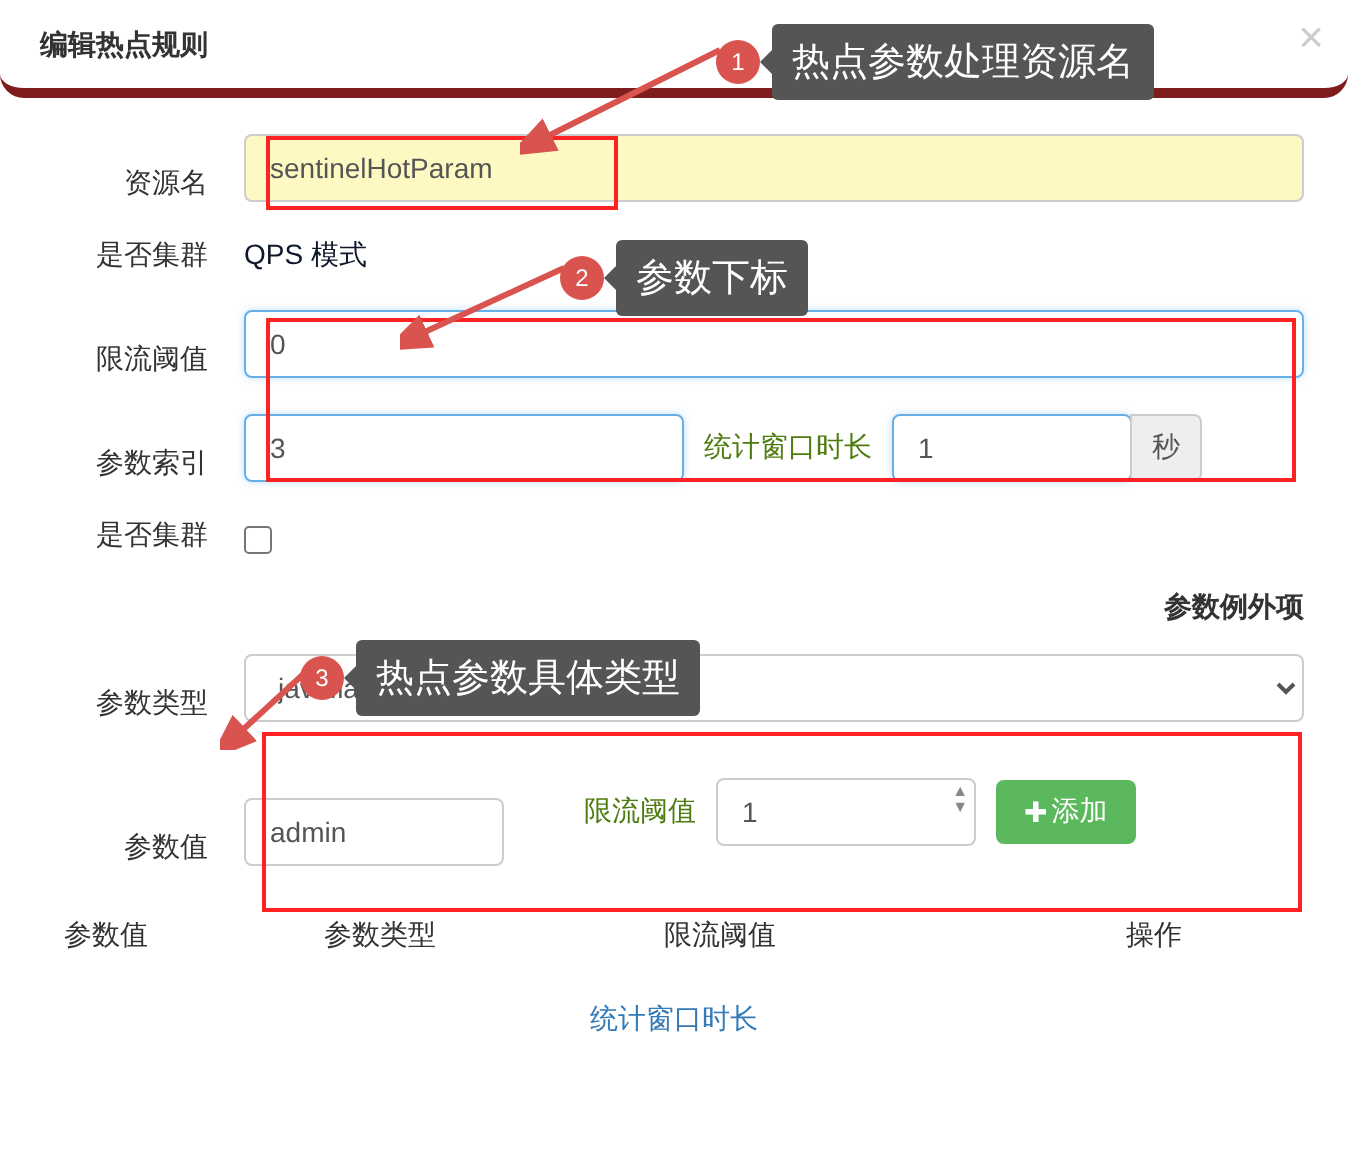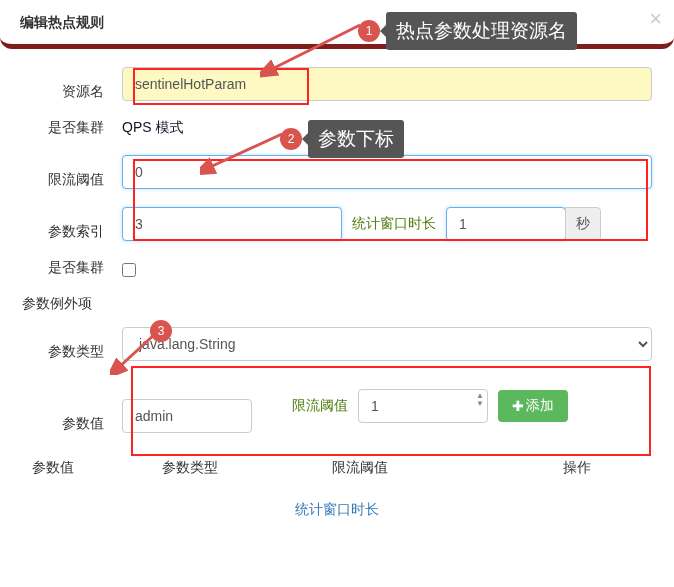--- a/index.html
+++ b/index.html
@@ -14,21 +14,21 @@
     input[type="text"], input[type="number"], select {
       height: 34px; padding: 6px 12px; border: 1px solid #ccc; border-radius: 4px;
       font-size: 14px; color: #555; background: #fff; width: 100%;
     }
     input[readonly] { background: #fef9c3; cursor: not-allowed; }
     .static-text { color: #0f172a; }
     .input-focus { border-color: #66afe9 !important; box-shadow: 0 0 4px rgba(102,175,233,0.4); }
     .inline-label { white-space: nowrap; color: #4d7c0f; }
     .suffix { color: #555; padding: 6px 10px; background: #eee; border: 1px solid #ccc; border-radius: 0 4px 4px 0; margin-left: -11px; height: 34px; display: flex; align-items: center; }
     .checkbox { width: 14px; height: 14px; }
-    .section-title { text-align: left; font-weight: normal; margin: 8px 0 14px; }
+    .section-title { text-align: right; font-weight: bold; margin: 8px 0 14px; }
     .btn-add { background: #5cb85c; color: #fff; border: none; border-radius: 4px; padding: 7px 14px; font-size: 14px; cursor: pointer; display: flex; align-items: center; gap: 2px; }
     .table-header { display: flex; padding: 8px 0 6px 10px; color: #333; font-weight: normal; }
     .th1 { width: 130px; } .th2 { width: 170px; } .th3 { width: 170px; } .th4 { flex: 1; text-align: center; }
     .collapse-link { text-align: center; color: #337ab7; padding: 18px 0 10px; cursor: pointer; }
     .redbox { border: 2px solid #f22; position: absolute; pointer-events: none; }
     .rb1 { top: 68px; left: 133px; width: 176px; height: 37px; }
     .rb2 { top: 159px; left: 133px; width: 515px; height: 82px; }
     .rb3 { top: 366px; left: 131px; width: 520px; height: 90px; }
     .callout { position: absolute; display: flex; align-items: center; pointer-events: none; }
     .badge { width: 22px; height: 22px; border-radius: 50%; background: #d9534f; color: #fff; font-size: 12px; display: flex; align-items: center; justify-content: center; margin-right: 6px; }
@@ -161,14 +161,15 @@
   <div class="callout c1">
     <div class="badge">1</div>
     <div class="tip">热点参数处理资源名</div>
   </div>
   <div class="callout c2">
     <div class="badge">2</div>
     <div class="tip">参数下标</div>
   </div>
   <div class="callout c3">
     <div class="badge">3</div>
+    <div class="tip">热点参数具体类型</div>
   </div>
 </div>
 
 </body></html>

